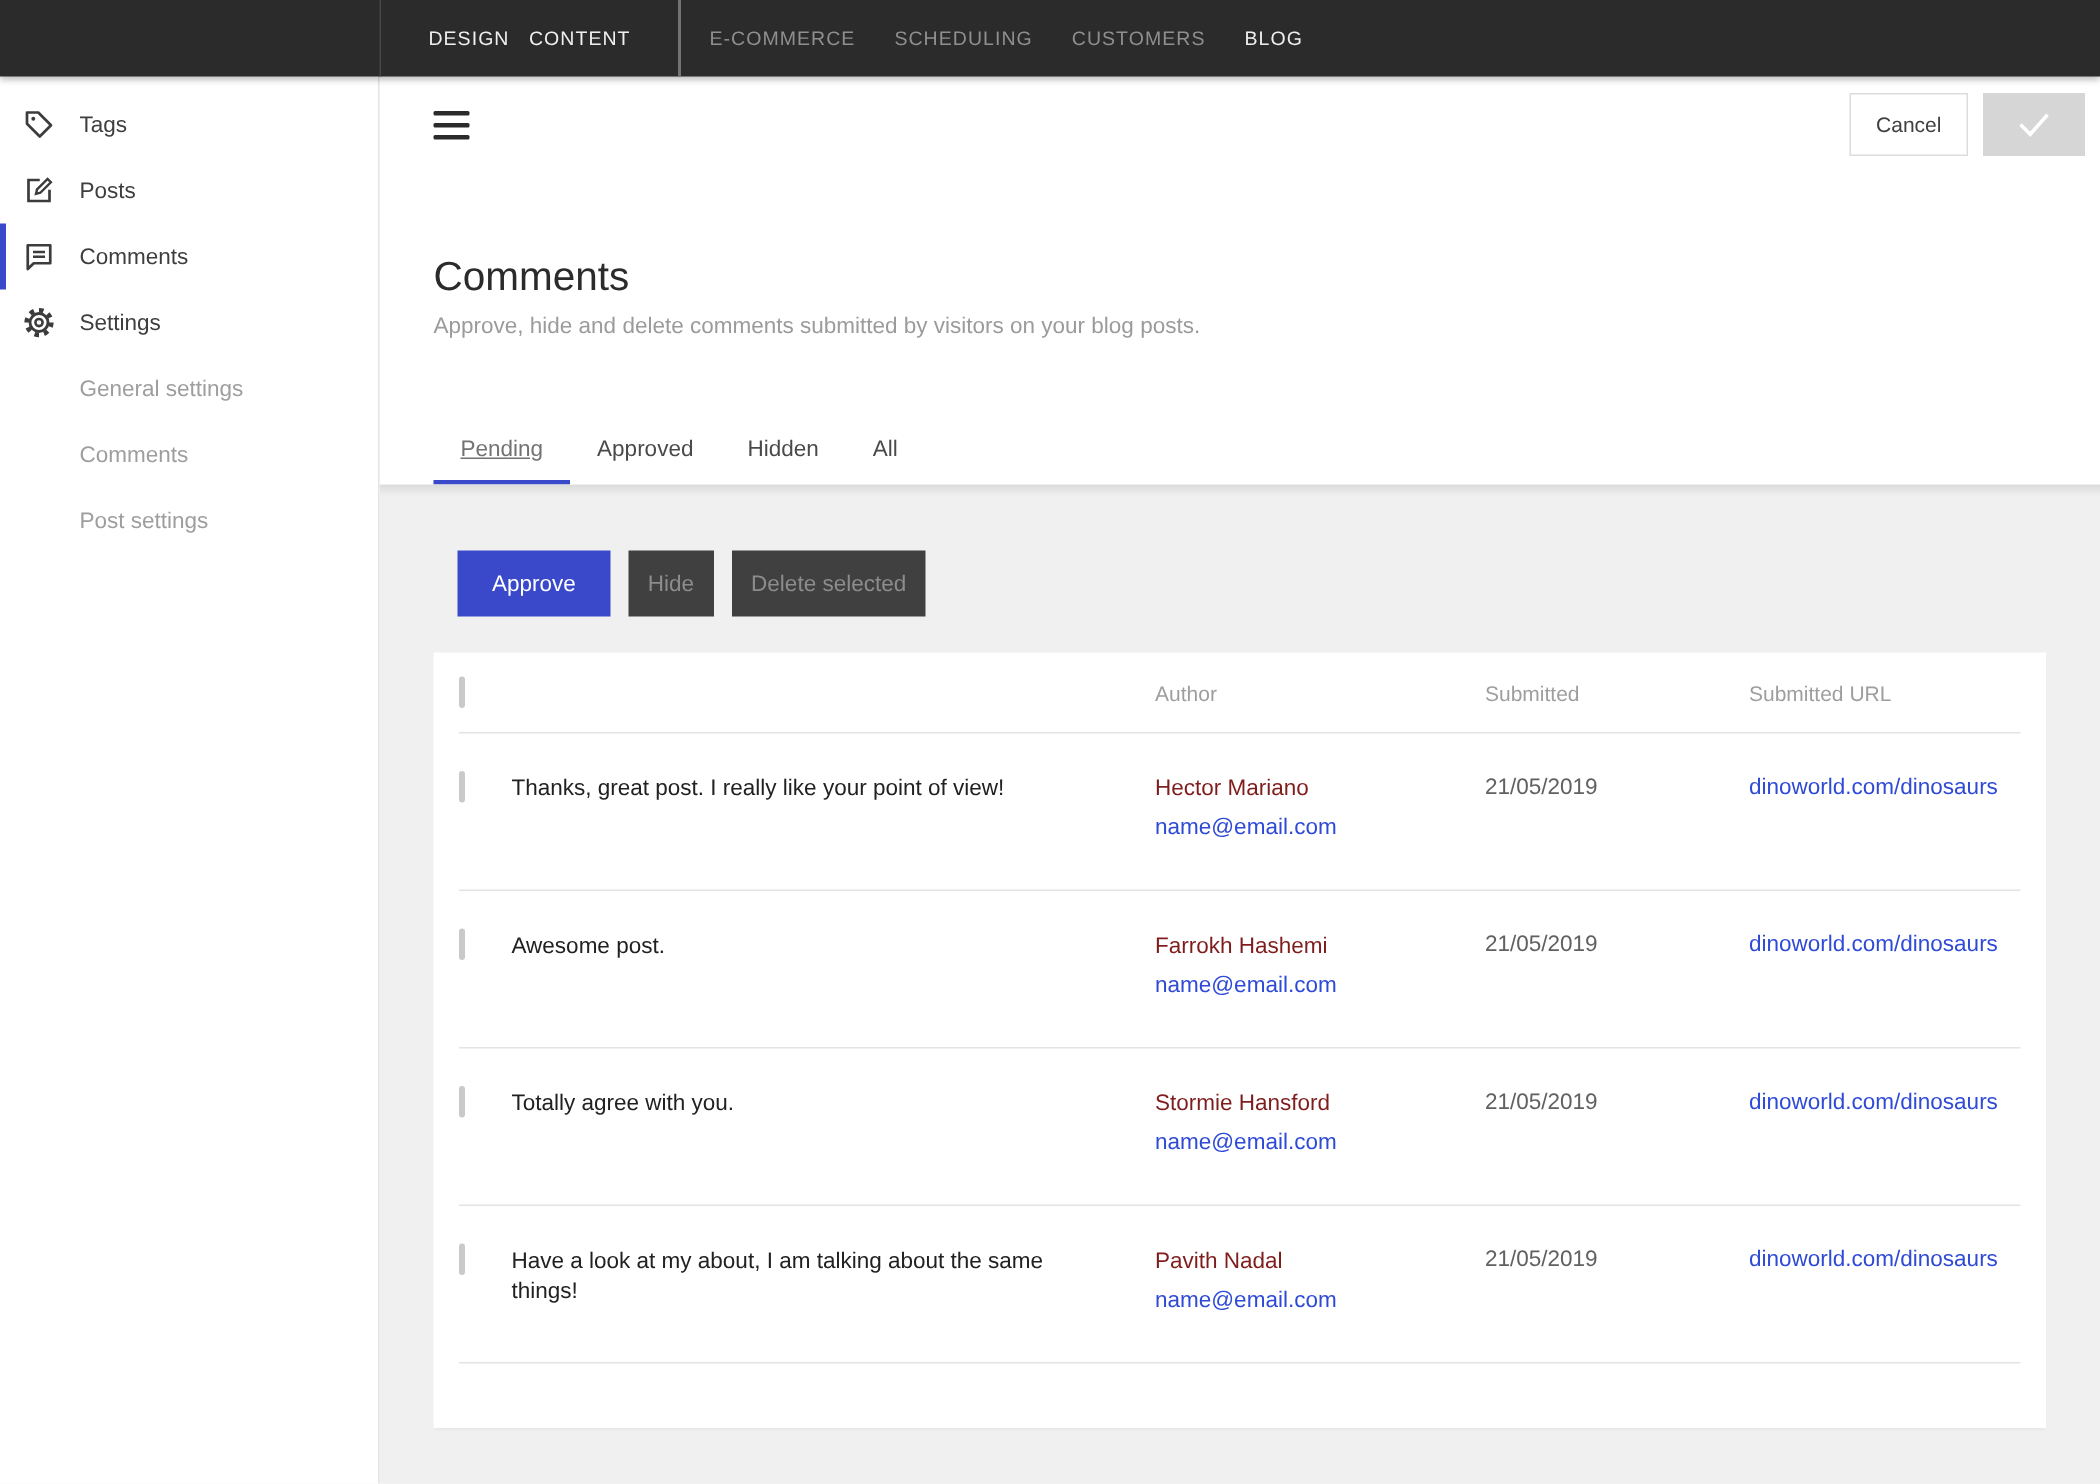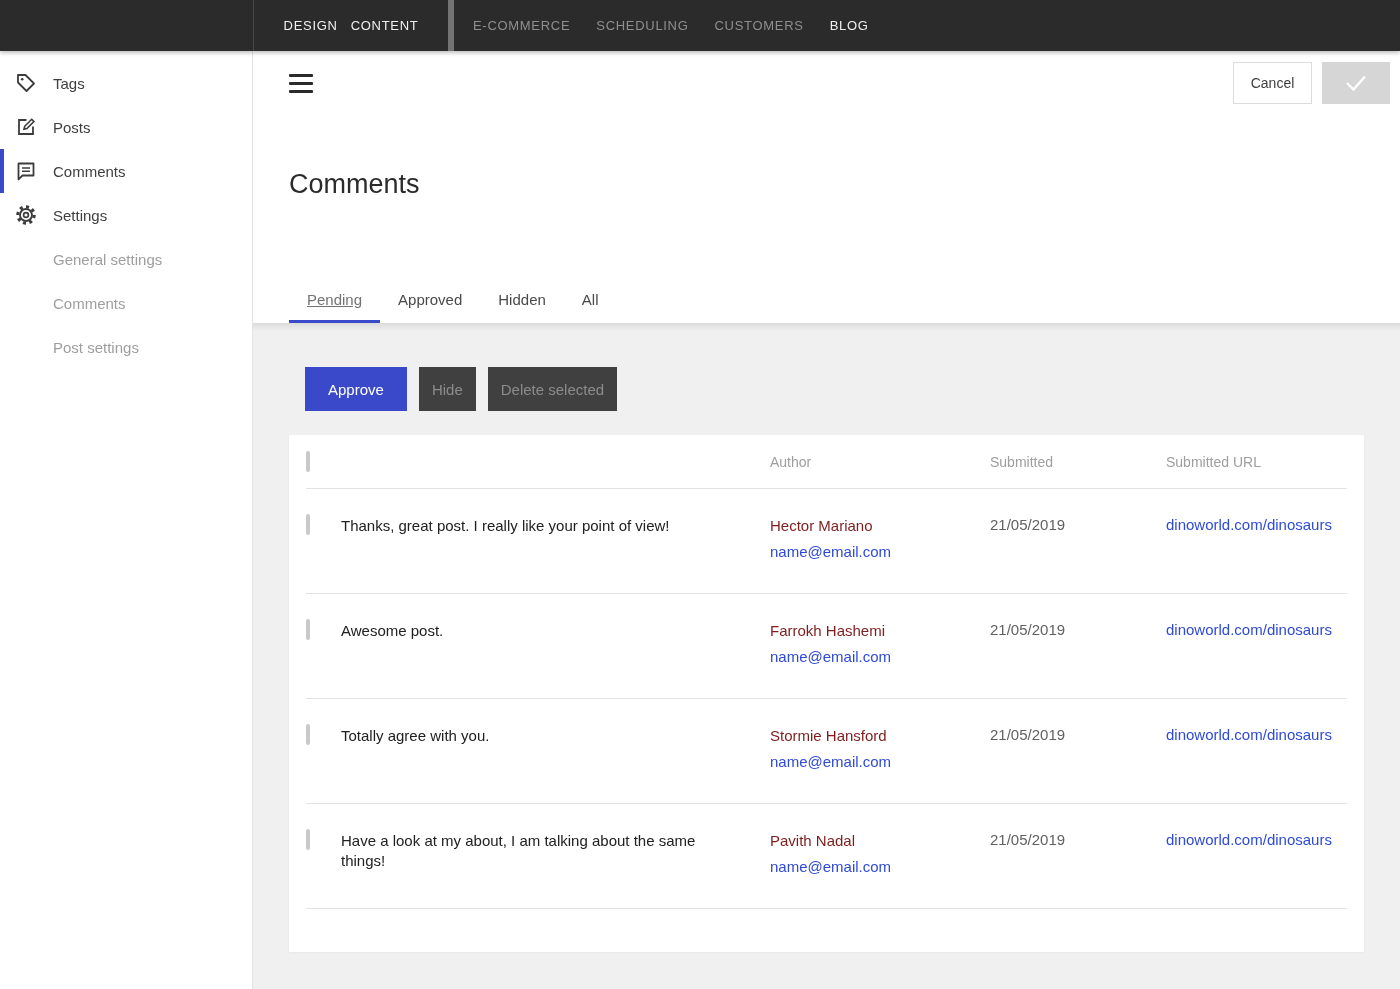--- a/index.html
+++ b/index.html
@@ -11,21 +11,21 @@
   }
 
   
   .topbar {
     position:absolute; top:0; left:0; right:0; height:51px;
     background:#2b2b2b; display:flex; align-items:stretch;
     box-shadow:0 2px 4px rgba(0,0,0,.25); z-index:20;
   }
   .tb-spacer { width:254px; border-right:1px solid #474747; }
   .tb-nav1 { width:200px; display:flex; align-items:center; justify-content:center;
-             gap:13px; border-right:6px solid #737373; }
+             gap:13px; border-right:2px solid #737373; }
   .tb-nav2 { display:flex; align-items:center; padding-left:19px; gap:26px; }
   .tb-item {
     font-size:13px; letter-spacing:.7px; color:#8f8f8f; cursor:pointer;
     white-space:nowrap;
   }
   .tb-item.bright { color:#efefef; }
   .tb-right { margin-left:auto; display:flex; align-items:center; gap:33px; padding-right:22px; }
   .tb-icon { width:22px; height:22px; display:flex; align-items:center; justify-content:center; cursor:pointer; }
   .publish { font-size:13px; letter-spacing:.8px; color:#f5f5f5; cursor:pointer; }
 
@@ -185,20 +185,21 @@
     <button class="btn-cancel">Cancel</button>
     <button class="btn-confirm">
       <span>
         <svg width="22" height="18" viewBox="0 0 22 18">
           <polyline points="2,9 8.5,15.5 20,2.5" fill="none" stroke="#ffffff" stroke-width="2.4"></polyline>
         </svg>
       </span>
     </button>
     <div class="page-head">
       <div class="page-title">Comments</div>
+      <div class="page-sub">Approve, hide and delete comments submitted by visitors on your blog posts.</div>
     </div>
     <div class="tabs">
       <div class="tab active">Pending</div>
       <div class="tab">Approved</div>
       <div class="tab">Hidden</div>
       <div class="tab">All</div>
     </div>
   </div>
 
   <div class="content">

